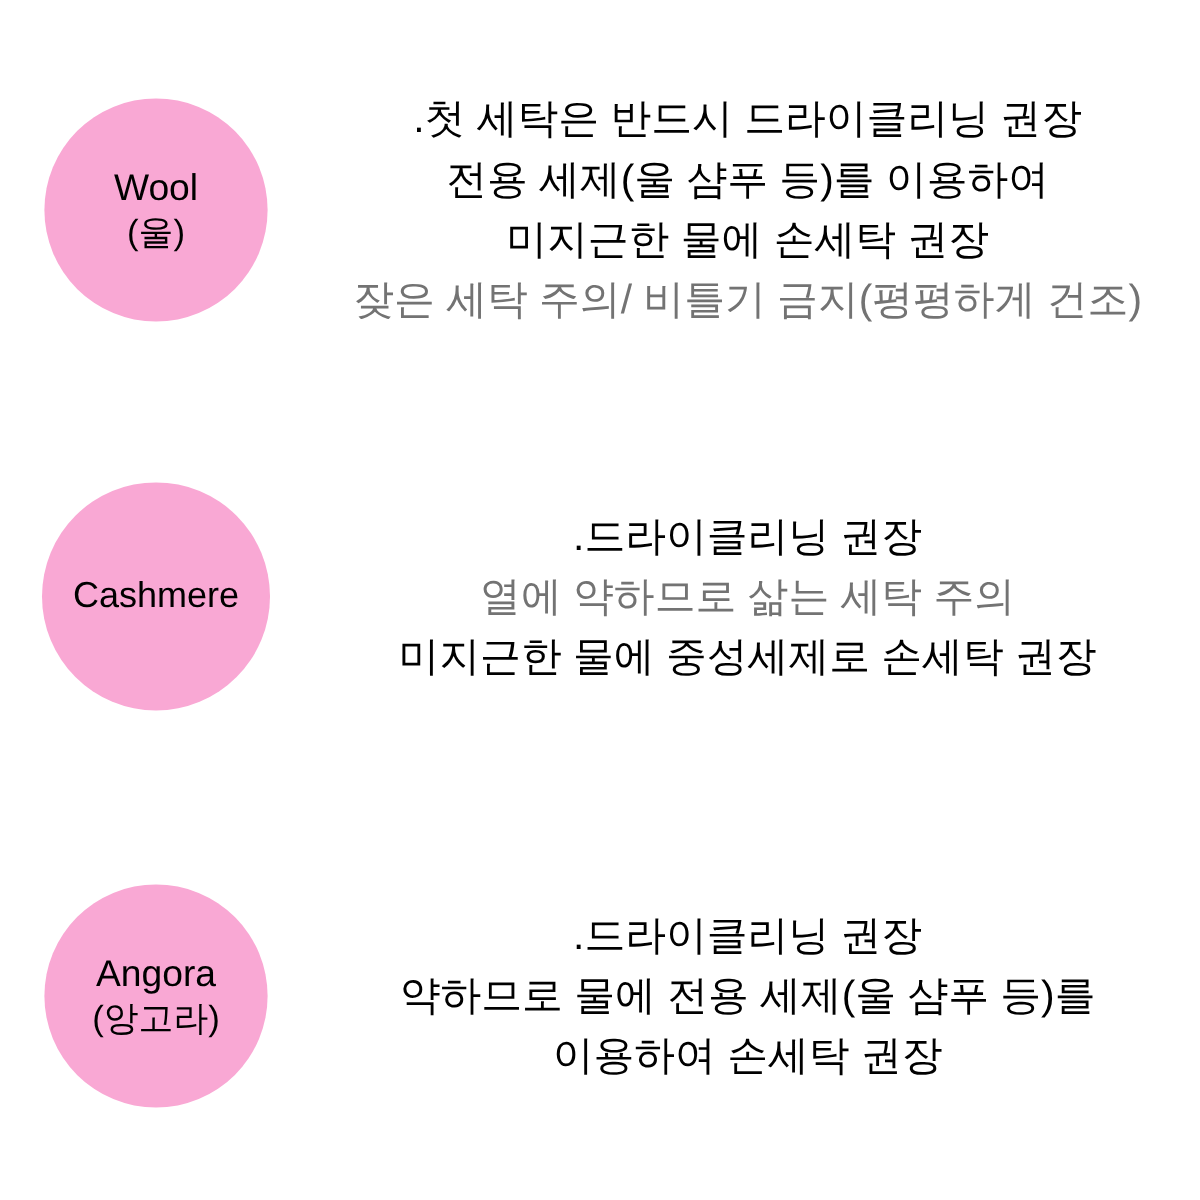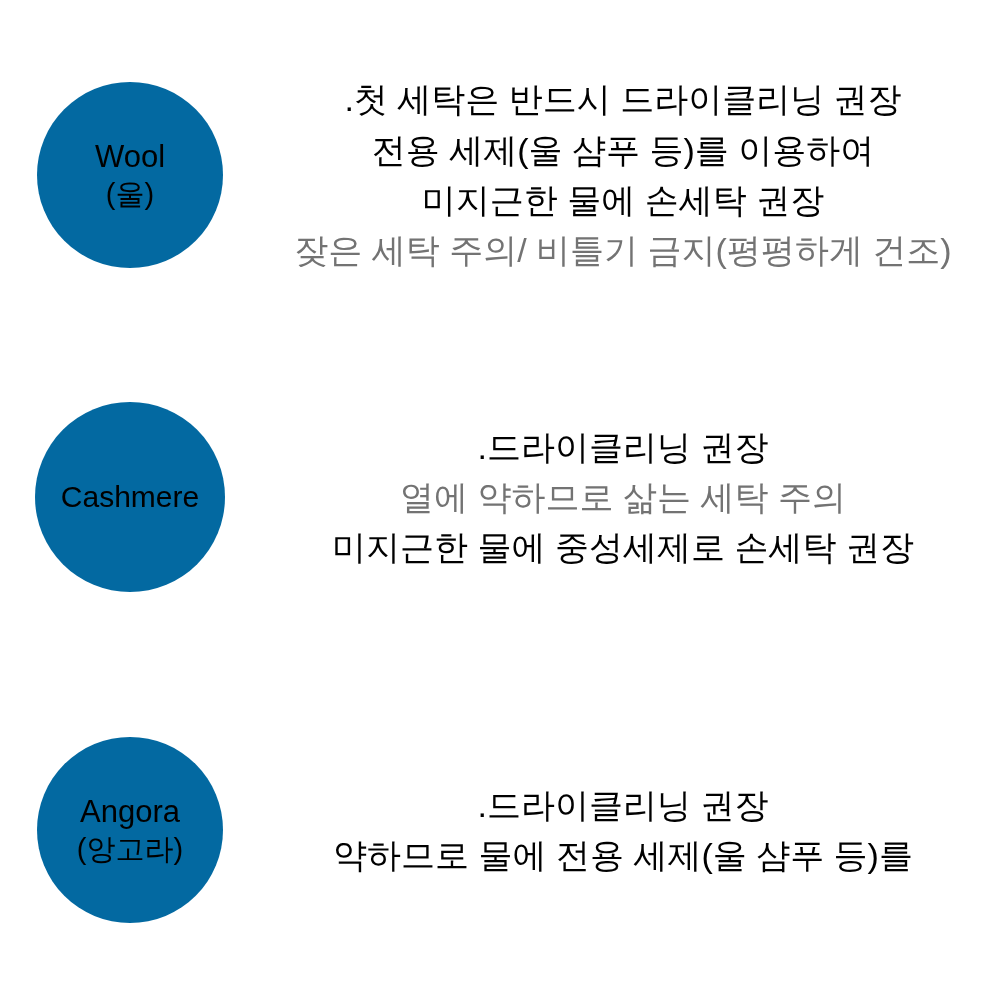--- a/index.html
+++ b/index.html
@@ -29,21 +29,21 @@
   }
   .badge-col {
     width: 260px;
     display: flex;
     justify-content: center;
     align-items: center;
     flex: none;
   }
   .badge {
     border-radius: 50%;
-    background: #0369a1;
+    background: #f9a8d4;
     display: flex;
     flex-direction: column;
     justify-content: center;
     align-items: center;
     text-align: center;
     color: #000000;
     line-height: 1.25;
   }
   .badge-en {
     font-size: 31px;
@@ -114,16 +114,17 @@
   <div class="row" id="row-angora">
     <div class="badge-col">
       <div class="badge">
         <div class="badge-en">Angora</div>
         <div class="badge-ko">(앙고라)</div>
       </div>
     </div>
     <div class="text-col">
       <div class="line">.드라이클리닝 권장</div>
       <div class="line">약하므로 물에 전용 세제(울 샴푸 등)를</div>
+      <div class="line">이용하여 손세탁 권장</div>
     </div>
   </div>
 
 </div>
 
 </body></html>

